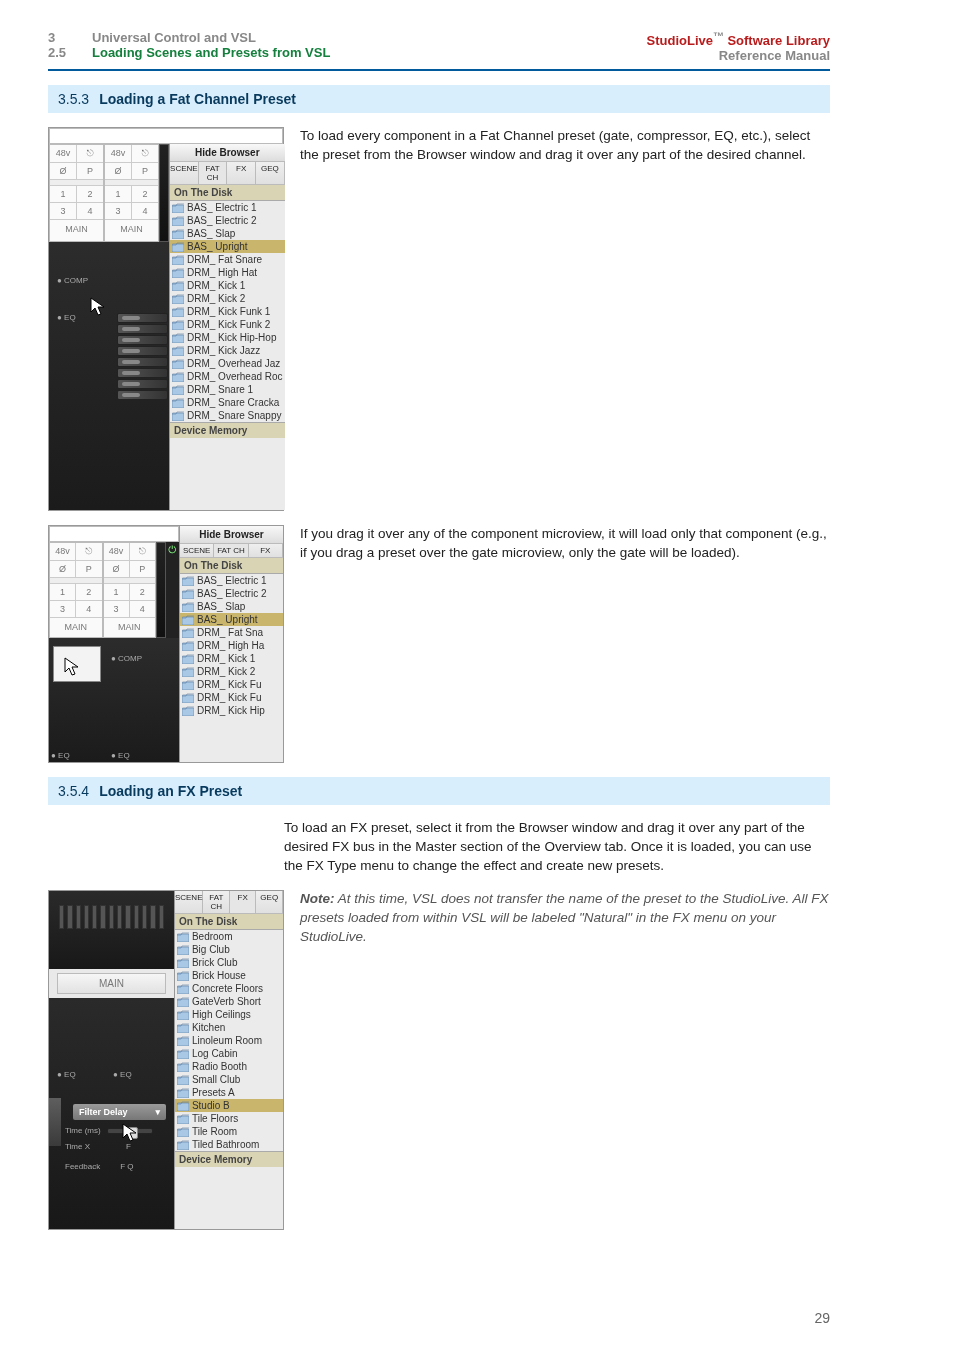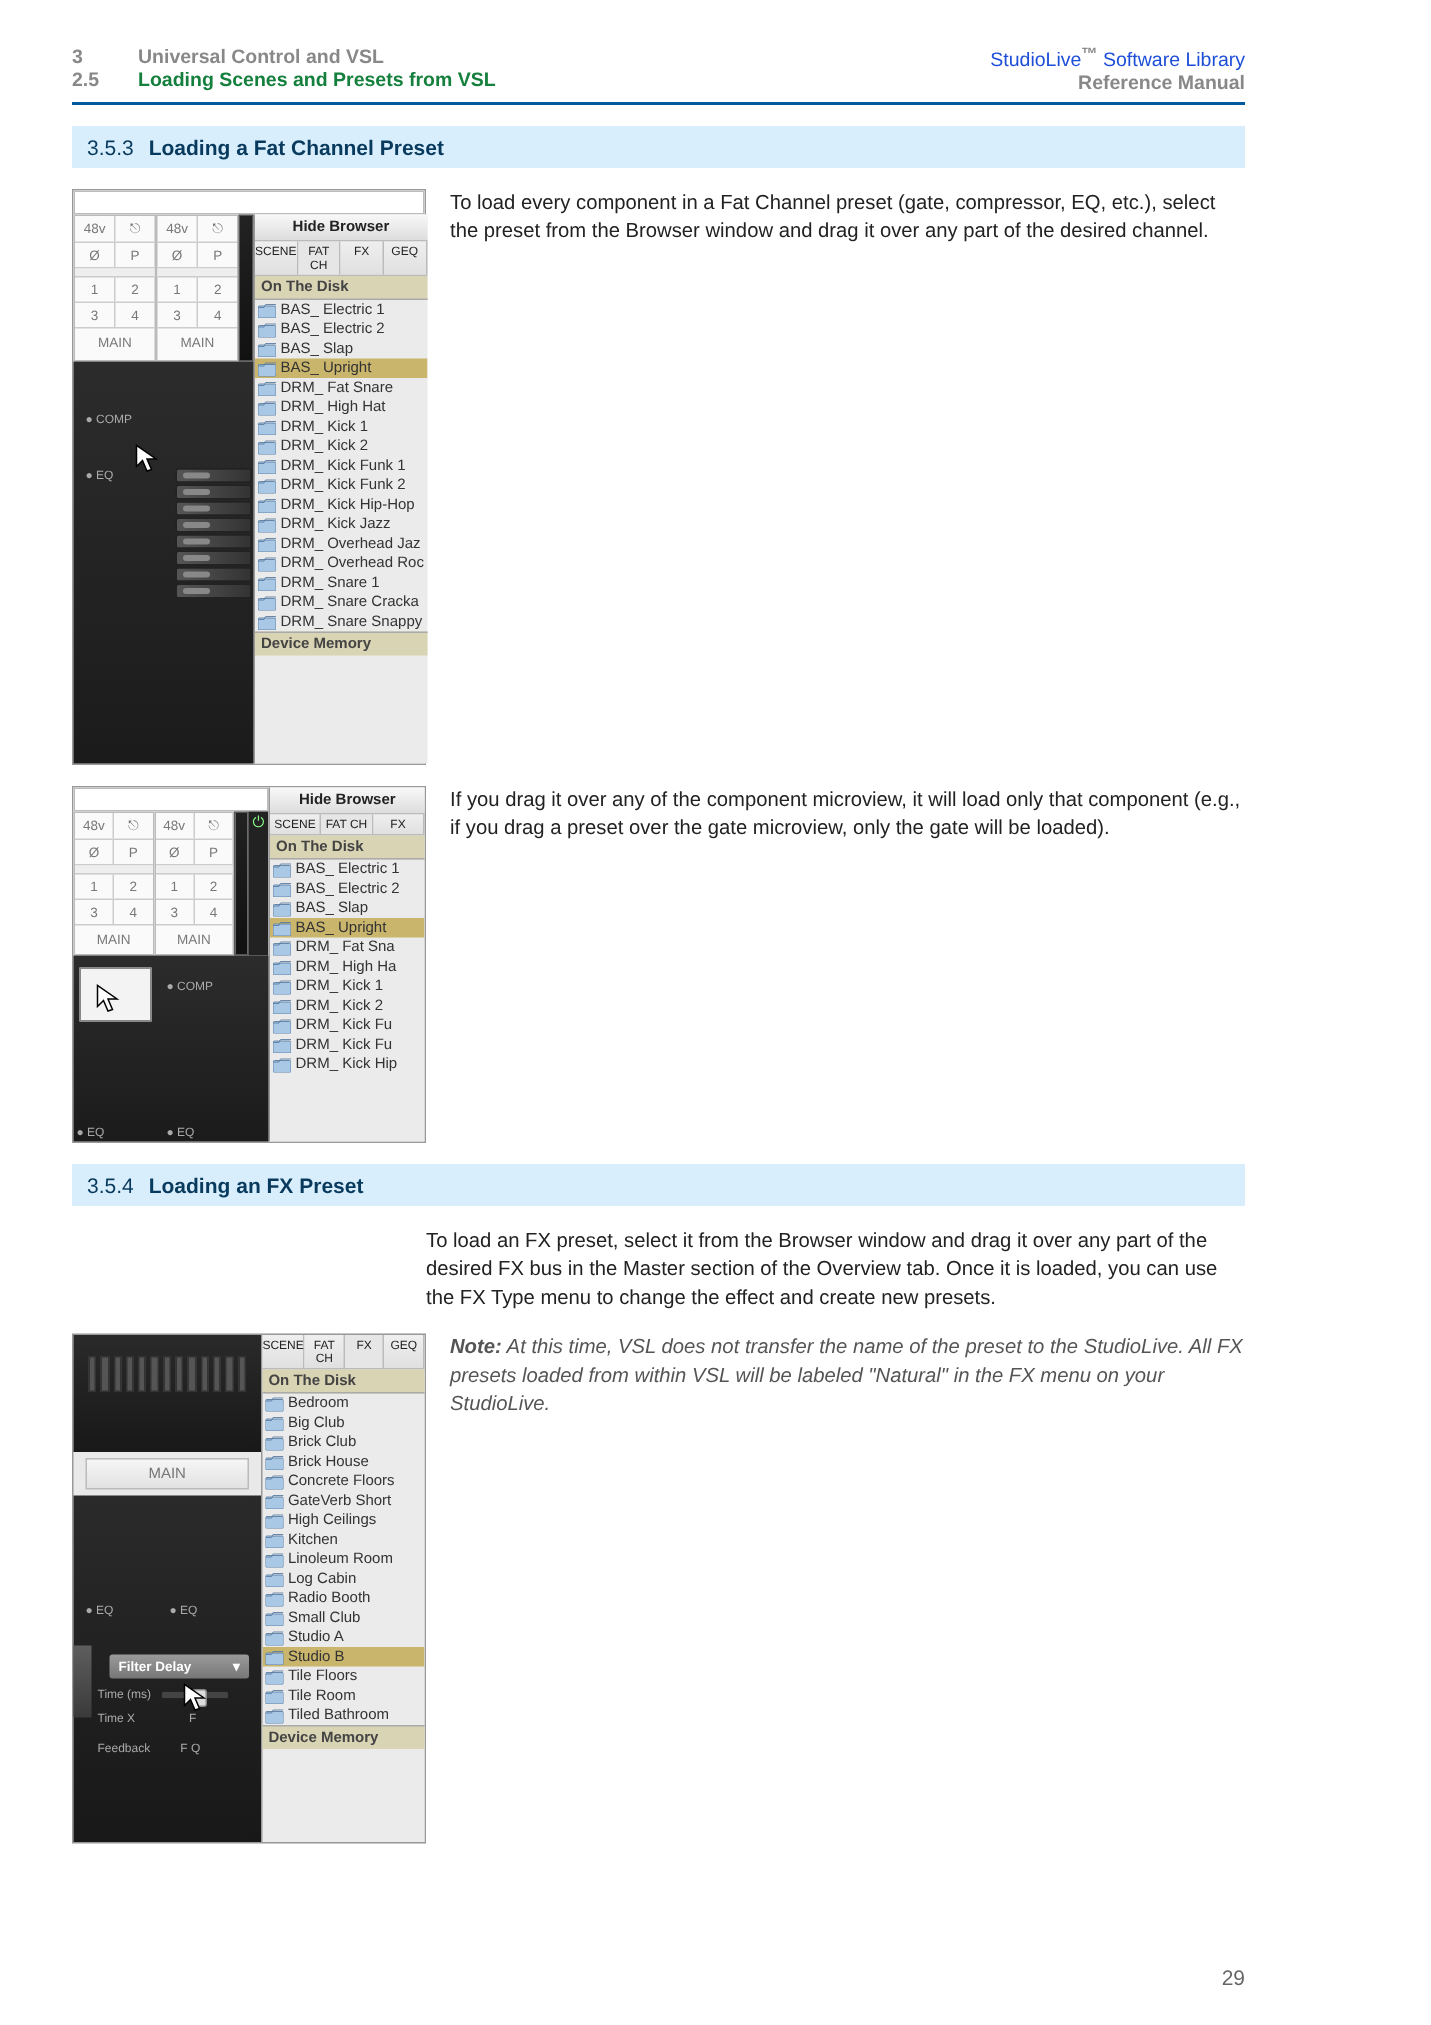--- a/index.html
+++ b/index.html
@@ -4,21 +4,21 @@
 <style>
   * { box-sizing: border-box; margin: 0; padding: 0; }
   html, body { width: 954px; background: #fff; font-family: "Segoe UI", "Helvetica Neue", Arial, sans-serif; color: #222; }
   .page { width: 878px; min-height: 1350px; padding: 30px 48px 4px 48px; position: relative; }
   .hdr { display: flex; justify-content: space-between; align-items: flex-start; font-size: 13px; margin-bottom: 6px; }
   .hdr .left .chapnum { color: #888; font-weight: 700; display: inline-block; width: 44px; }
   .hdr .left .chap { color: #888; font-weight: 700; }
   .hdr .left .secnum { color: #888; font-weight: 700; display: inline-block; width: 44px; }
   .hdr .left .sec { color: #15803d; font-weight: 700; }
   .hdr .right { text-align: right; color: #888; font-weight: 700; }
-  .hdr .right .prod { color: #1d4ed8; font-weight: 400; }
+  .hdr .right .prod { color: #b91c1c; font-weight: 700; }
   .rule { border-top: 2px solid #005a9c; margin: 6px 0 14px 0; }
   .subsectionbar { background: #d9eefc; padding: 6px 10px; font-size: 14px; font-weight: 700; color: #083a5e; margin-bottom: 14px; }
   .subsectionbar .num { font-weight: 400; margin-right: 10px; }
   .content-row { display: flex; gap: 16px; margin-bottom: 14px; }
   .shot { background: #e9e9e9; border: 1px solid #999; }
   .bodytext { font-size: 13.5px; line-height: 1.4; color: #222; }
   .bodytext.italic { font-style: italic; color: #555; }
   .bodytext b { font-weight: 700; font-style: italic; text-align: center; }
   .pagenum { position: absolute; bottom: 24px; right: 48px; font-size: 14px; color: #666; }
 
@@ -616,21 +616,21 @@
                 <rect x="0" y="2" width="12" height="8" rx="1" fill="#a9c8e6" stroke="#5b7ea3" stroke-width="0.6"></rect>
                 <path d="M0 3 L4 3 L5 1 L12 1" stroke="#5b7ea3" fill="none" stroke-width="0.6"></path>
               </svg>
               <span>Small Club</span>
             </li>
             <li>
               <svg class="ficon" viewBox="0 0 12 10">
                 <rect x="0" y="2" width="12" height="8" rx="1" fill="#a9c8e6" stroke="#5b7ea3" stroke-width="0.6"></rect>
                 <path d="M0 3 L4 3 L5 1 L12 1" stroke="#5b7ea3" fill="none" stroke-width="0.6"></path>
               </svg>
-              <span>Studio A</span>
+              <span>Presets A</span>
             </li>
             <li class="sel">
               <svg class="ficon" viewBox="0 0 12 10">
                 <rect x="0" y="2" width="12" height="8" rx="1" fill="#a9c8e6" stroke="#5b7ea3" stroke-width="0.6"></rect>
                 <path d="M0 3 L4 3 L5 1 L12 1" stroke="#5b7ea3" fill="none" stroke-width="0.6"></path>
               </svg>
               <span>Studio B</span>
             </li>
             <li>
               <svg class="ficon" viewBox="0 0 12 10">

